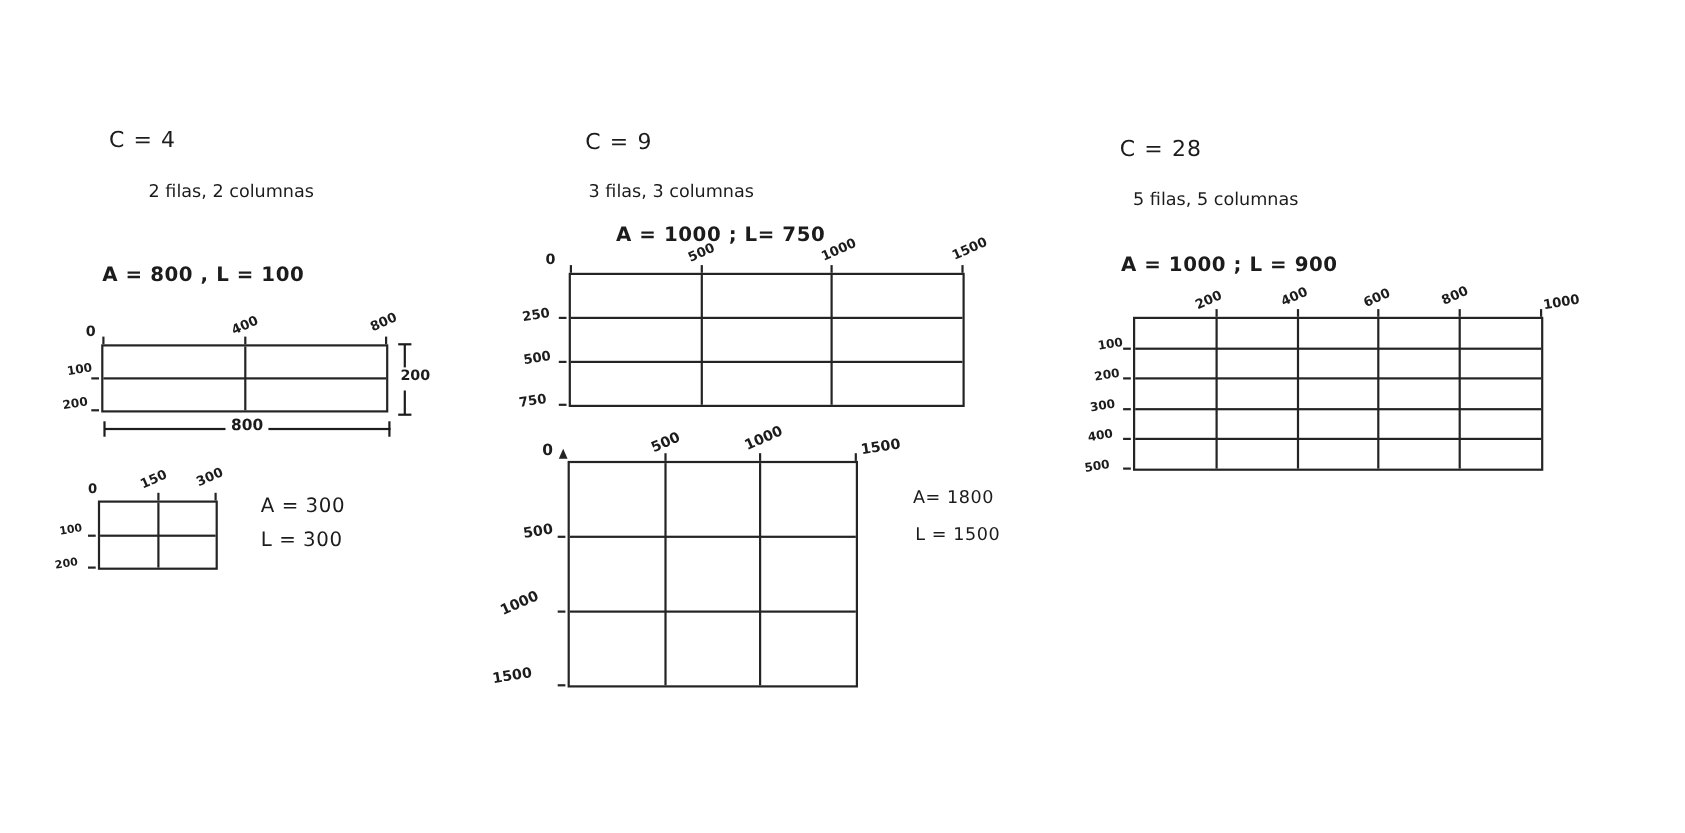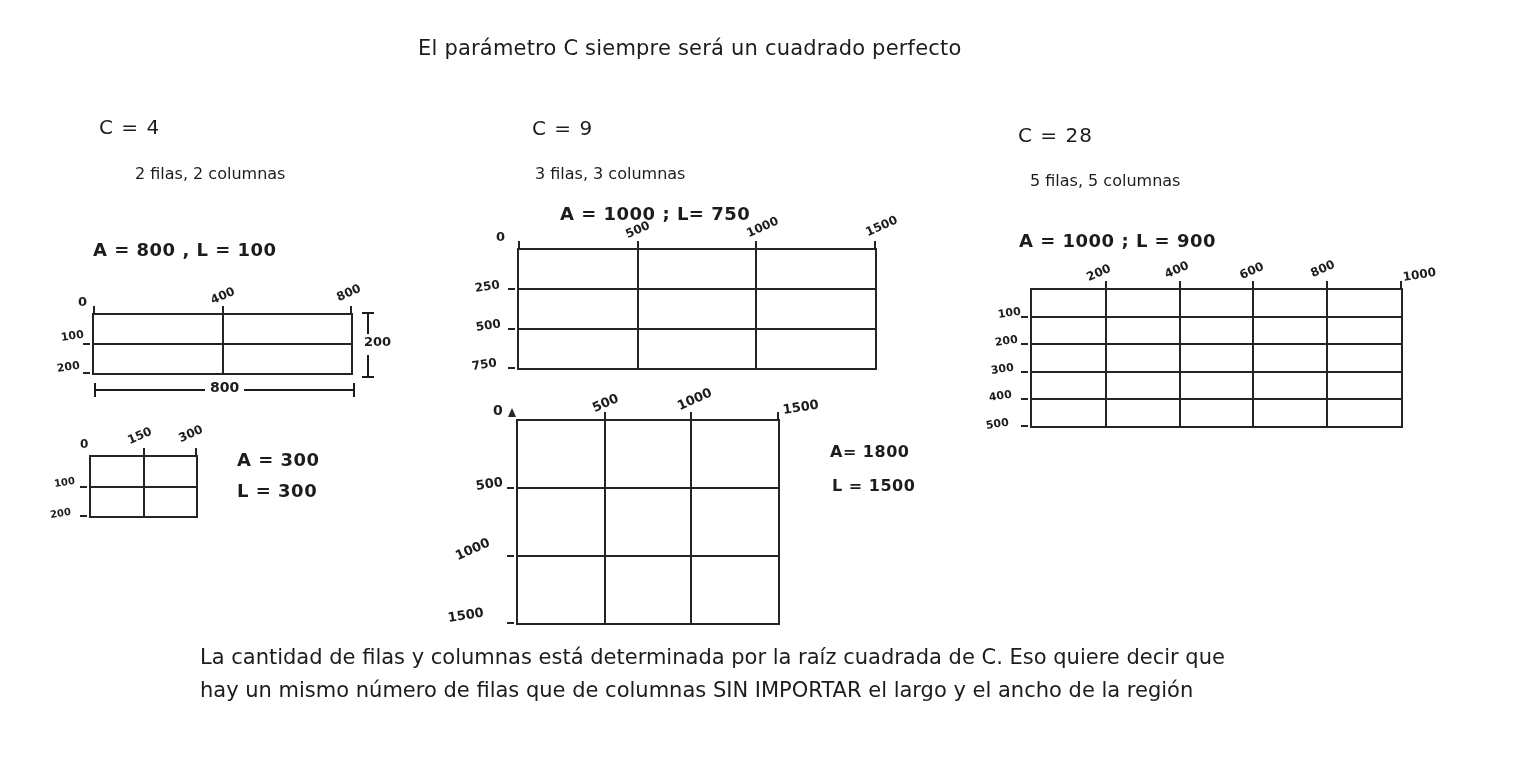--- a/index.html
+++ b/index.html
@@ -24,33 +24,32 @@
   .tick { position:absolute; font-size:12px; font-weight:bold; white-space:nowrap; }
   .rot   { transform:rotate(-24deg); transform-origin:left bottom; }
   .rot-s { transform:rotate(-9deg);  transform-origin:left bottom; }
 
   .dim-line-h { position:absolute; height:2px; background:#1c1c1c; }
   .dim-line-v { position:absolute; width:2px;  background:#1c1c1c; }
   .dim-cap-h  { position:absolute; width:12px; height:2px; background:#1c1c1c; }
   .dim-cap-v  { position:absolute; width:2px;  height:14px; background:#1c1c1c; }
   .dim-label  { position:absolute; font-weight:bold; background:#ffffff; padding:0 5px; white-space:nowrap; }
 
-  .side-label { position:absolute; font-weight:bold; font-size:18px; white-space:nowrap; letter-spacing:0.5px; }
+  .side-label { position:absolute; font-weight:normal; font-size:18px; white-space:nowrap; letter-spacing:0.5px; }
   .origin-arrow {
     position:absolute; width:0; height:0;
     border-left:4px solid transparent; border-right:4px solid transparent;
     border-bottom:9px solid #242424;
   }
 </style>
 </head>
 <body>
 
 <div class="canvas">
 
-  <span class="lbl title" style="left:418px;top:36px;">El parámetro C siempre será un cuadrado perfecto</span>
 
   <span class="lbl c-label" style="left:99px;top:115px;">C = 4</span>
   <span class="lbl sub-label" style="left:135px;top:164px;">2 filas, 2 columnas</span>
   <span class="lbl param-label" style="left:93px;top:239px;">A = 800 ,   L = 100</span>
 
   <div class="plot" style="left:92px;top:313px;width:261px;height:62px;">
     <div class="vline" style="left:50%"></div>
     <div class="hline" style="top:50%"></div>
     <div class="xmark" style="left:0%"></div>
     <div class="xmark" style="left:50%"></div>
@@ -167,16 +166,14 @@
   <span class="tick rot" style="left:1168px;top:267px;">400</span>
   <span class="tick rot" style="left:1243px;top:268px;">600</span>
   <span class="tick rot" style="left:1314px;top:266px;">800</span>
   <span class="tick rot-s" style="left:1404px;top:270px;">1000</span>
   <span class="tick rot-s" style="left:999px;top:308px;font-size:11px;">100</span>
   <span class="tick rot-s" style="left:996px;top:336px;font-size:11px;">200</span>
   <span class="tick rot-s" style="left:992px;top:364px;font-size:11px;">300</span>
   <span class="tick rot-s" style="left:990px;top:391px;font-size:11px;">400</span>
   <span class="tick rot-s" style="left:987px;top:419px;font-size:11px;">500</span>
 
-  <span class="lbl footer-line" style="left:200px;top:645px;">La cantidad de filas y columnas está determinada por la raíz cuadrada de C. Eso quiere decir que</span>
-  <span class="lbl footer-line" style="left:200px;top:678px;">hay un mismo número de filas que de columnas SIN IMPORTAR el largo y el ancho de la región</span>
 
 </div>
 
 </body></html>

